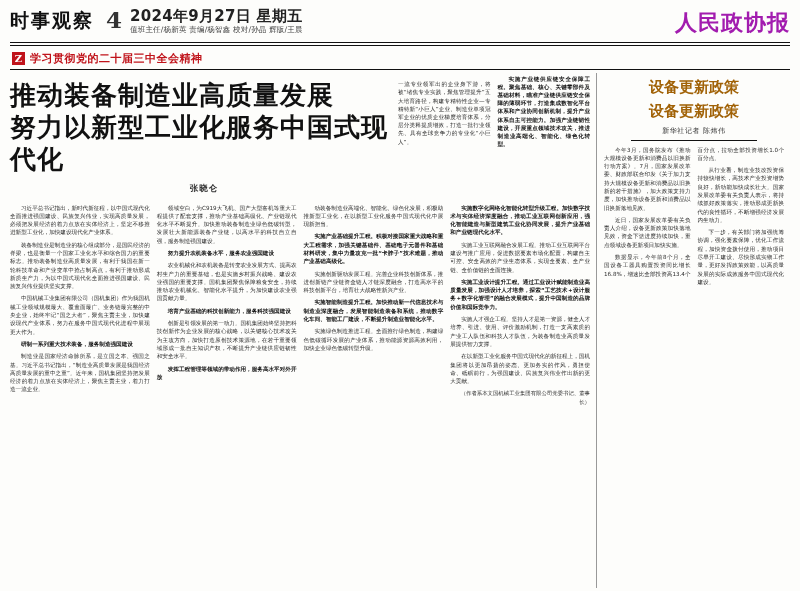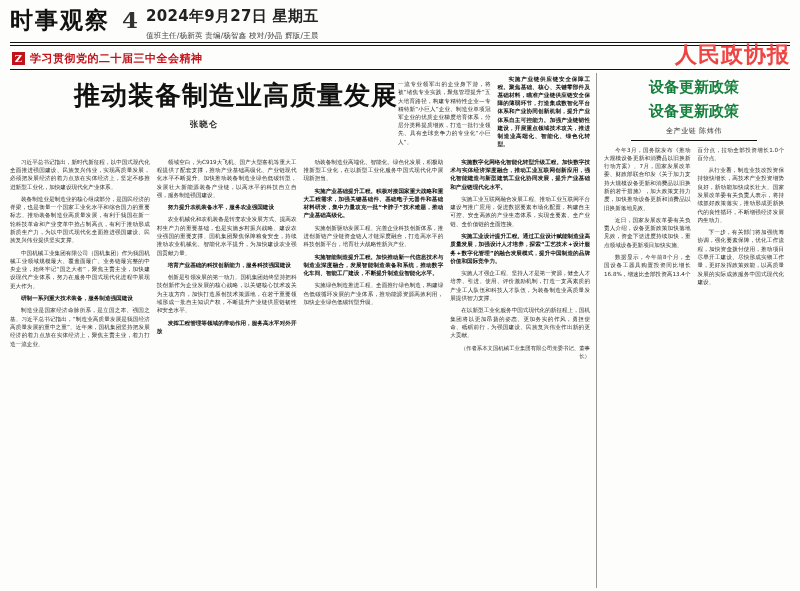--- a/index.html
+++ b/index.html
@@ -10,53 +10,53 @@
     color:#1a1a1a;
     overflow:hidden;
   }
   .page{position:relative;width:800px;height:591px;box-sizing:border-box;padding:6px 10px 4px 10px;}
 
   
   .masthead{display:flex;align-items:flex-start;justify-content:space-between;height:34px;}
   .mh-left{display:flex;align-items:flex-start;gap:8px;}
   .mh-title{
     font-family:"DejaVu Serif","Liberation Serif",serif;
-    font-weight:bold;font-size:23px;letter-spacing:2px;line-height:28px;color:#111;
+    font-weight:bold;font-size:19px;letter-spacing:2px;line-height:28px;color:#111;
   }
   .mh-page{
     font-family:"DejaVu Serif","Liberation Serif",serif;
     font-size:23px;font-weight:bold;color:#333;line-height:28px;margin-left:4px;
   }
   .mh-meta{font-size:9px;line-height:12px;color:#222;padding-top:4px;}
   .mh-meta .date{font-size:15px;font-weight:bold;letter-spacing:.3px;}
-  .mh-meta .staff{font-size:7.5px;color:#444;margin-top:8px;letter-spacing:.2px;}
+  .mh-meta .staff{font-size:7.5px;color:#444;margin-top:2px;letter-spacing:.2px;}
   .mh-right{
     font-family:"DejaVu Serif","Liberation Serif",serif;
-    font-weight:bold;font-size:22px;letter-spacing:1px;color:#ef4444;padding-top:2px;margin-top:32px;
+    font-weight:bold;font-size:22px;letter-spacing:1px;color:#a21caf;padding-top:2px;
   }
 
   .rule{border-top:1.6px solid #111;margin:2px 0 0 0;}
   .rule-thin{border-top:.6px solid #111;margin-top:1.5px;}
 
   
   .banner{display:flex;align-items:center;gap:5px;margin:5px 0 3px 2px;}
   .banner-badge{
     width:13px;height:13px;background:#c0131a;color:#fff;font-size:10px;font-weight:bold;
     display:flex;align-items:center;justify-content:center;font-family:"DejaVu Serif",serif;
   }
   .banner-text{font-size:11px;font-weight:bold;color:#c0131a;letter-spacing:.5px;
     font-family:Liberation Serif, serif;}
 
   
   .body-grid{display:flex;gap:0;margin-top:3px;height:515px;}
   .col-main{width:586px;padding-right:6px;box-sizing:border-box;}
   .col-side{width:188px;border-left:.8px solid #999;padding-left:7px;box-sizing:border-box;}
 
   
-  .headline{text-align:right;padding:6px 0 2px 0;}
+  .headline{text-align:left;padding:6px 0 2px 0;}
   .headline h1{
     margin:0;font-family:"DejaVu Serif","Liberation Serif",serif;
     font-size:26px;font-weight:bold;line-height:32px;letter-spacing:1px;color:#111;
   }
   .byline{text-align:center;font-size:8.5px;color:#333;margin:6px 0 4px 0;letter-spacing:1px;font-weight:bold;}
 
   .head-area{display:flex;}
   .head-left{width:392px;}
   .head-right{width:194px;font-size:5.6px;line-height:8.2px;color:#2a2a2a;
     column-count:2;column-gap:7px;text-align:justify;padding-top:2px;}
@@ -64,21 +64,21 @@
   
   .cols{display:flex;gap:7px;margin-top:5px;}
   .tcol{width:140px;font-size:5.6px;line-height:8.3px;color:#2a2a2a;text-align:justify;}
   .tcol p{margin:0 0 4px 0;text-indent:11px;}
   .sub{font-weight:bold;color:#111;text-indent:11px;}
   .indent-note{text-align:right;font-size:5.4px;color:#333;margin-top:4px;}
 
   
   .side-head{
     font-family:"DejaVu Serif","Liberation Serif",serif;
-    font-size:15px;font-weight:bold;line-height:20px;text-align:center;color:#15803d;margin-top:4px;
+    font-size:15px;font-weight:bold;line-height:20px;text-align:center;color:#a16207;margin-top:4px;
   }
   .side-byline{text-align:center;font-size:7px;color:#333;margin:5px 0 4px 0;letter-spacing:.6px;}
   .side-rule{border-top:.8px solid #111;width:70%;margin:3px auto 5px auto;}
   .side-body{column-count:2;column-gap:7px;font-size:5.6px;line-height:8.3px;color:#2a2a2a;text-align:justify;}
   .side-body p{margin:0 0 4px 0;text-indent:11px;}
 </style>
 </head>
 <body>
 
 <div class="page">
@@ -105,20 +105,21 @@
   <div class="rule-thin"></div>
 
   <div class="body-grid">
 
     <div class="col-main">
 
       <div class="head-area">
         <div class="head-left">
           <div class="headline">
             <h1>推动装备制造业高质量发展</h1>
+            <h1>努力以新型工业化服务中国式现代化</h1>
           </div>
           <div class="byline">张晓仑</div>
         </div>
         <div class="head-right">
           <p>一流专业领军出的企业身下游，将被“堵焦专业实践，聚焦管理提升”五大培育路径，构建专精特性企业—专精特新“小巨人”企业、制造业单项冠军企业的优质企业梯度培育体系，分层分类释提质增效，打造一批行业领先、具有全球竞争力的专业化“小巨人”。</p>
           <p class="sub">实施产业链供应链安全保障工程。聚焦基础、核心、关键零部件及基础材料，瞄准产业链供应链安全保障的薄弱环节，打造集成数智化平台体系和产业协同创新机制，提升产业体系自主可控能力。加强产业链韧性建设，开展重点领域技术攻关，推进制造业高端化、智能化、绿色化转型。</p>
         </div>
       </div>
 
       <div class="cols">
@@ -156,21 +157,21 @@
           <p>在以新型工业化服务中国式现代化的新征程上，国机集团将以更加昂扬的姿态、更加务实的作风，勇担使命、砥砺前行，为强国建设、民族复兴伟业作出新的更大贡献。</p>
           <div class="indent-note">（作者系本文国机械工业集团有限公司党委书记、董事长）</div>
         </div>
 
       </div>
     </div>
 
     <div class="col-side">
       <div class="side-head">设备更新政策</div>
       <div class="side-head">设备更新政策</div>
-      <div class="side-byline">全产业链  陈炜伟</div>
+      <div class="side-byline">新华社记者  陈炜伟</div>
       <div class="side-rule"></div>
       <div class="side-body">
         <p>今年3月，国务院发布《推动大规模设备更新和消费品以旧换新行动方案》。7月，国家发展改革委、财政部联合印发《关于加力支持大规模设备更新和消费品以旧换新的若干措施》，加大政策支持力度，加快推动设备更新和消费品以旧换新落地见效。</p>
         <p>近日，国家发展改革委有关负责人介绍，设备更新政策加快落地见效，资金下达进度持续加快，重点领域设备更新项目加快实施。</p>
         <p>数据显示，今年前8个月，全国设备工器具购置投资同比增长16.8%，增速比全部投资高13.4个百分点，拉动全部投资增长1.0个百分点。</p>
         <p>从行业看，制造业技改投资保持较快增长，高技术产业投资增势良好，新动能加快成长壮大。国家发展改革委有关负责人表示，将持续抓好政策落实，推动形成更新换代的良性循环，不断增强经济发展内生动力。</p>
         <p>下一步，有关部门将加强统筹协调，强化要素保障，优化工作流程，加快资金拨付使用，推动项目尽早开工建设、尽快形成实物工作量，更好发挥政策效能，以高质量发展的实际成效服务中国式现代化建设。</p>
       </div>
     </div>
 

